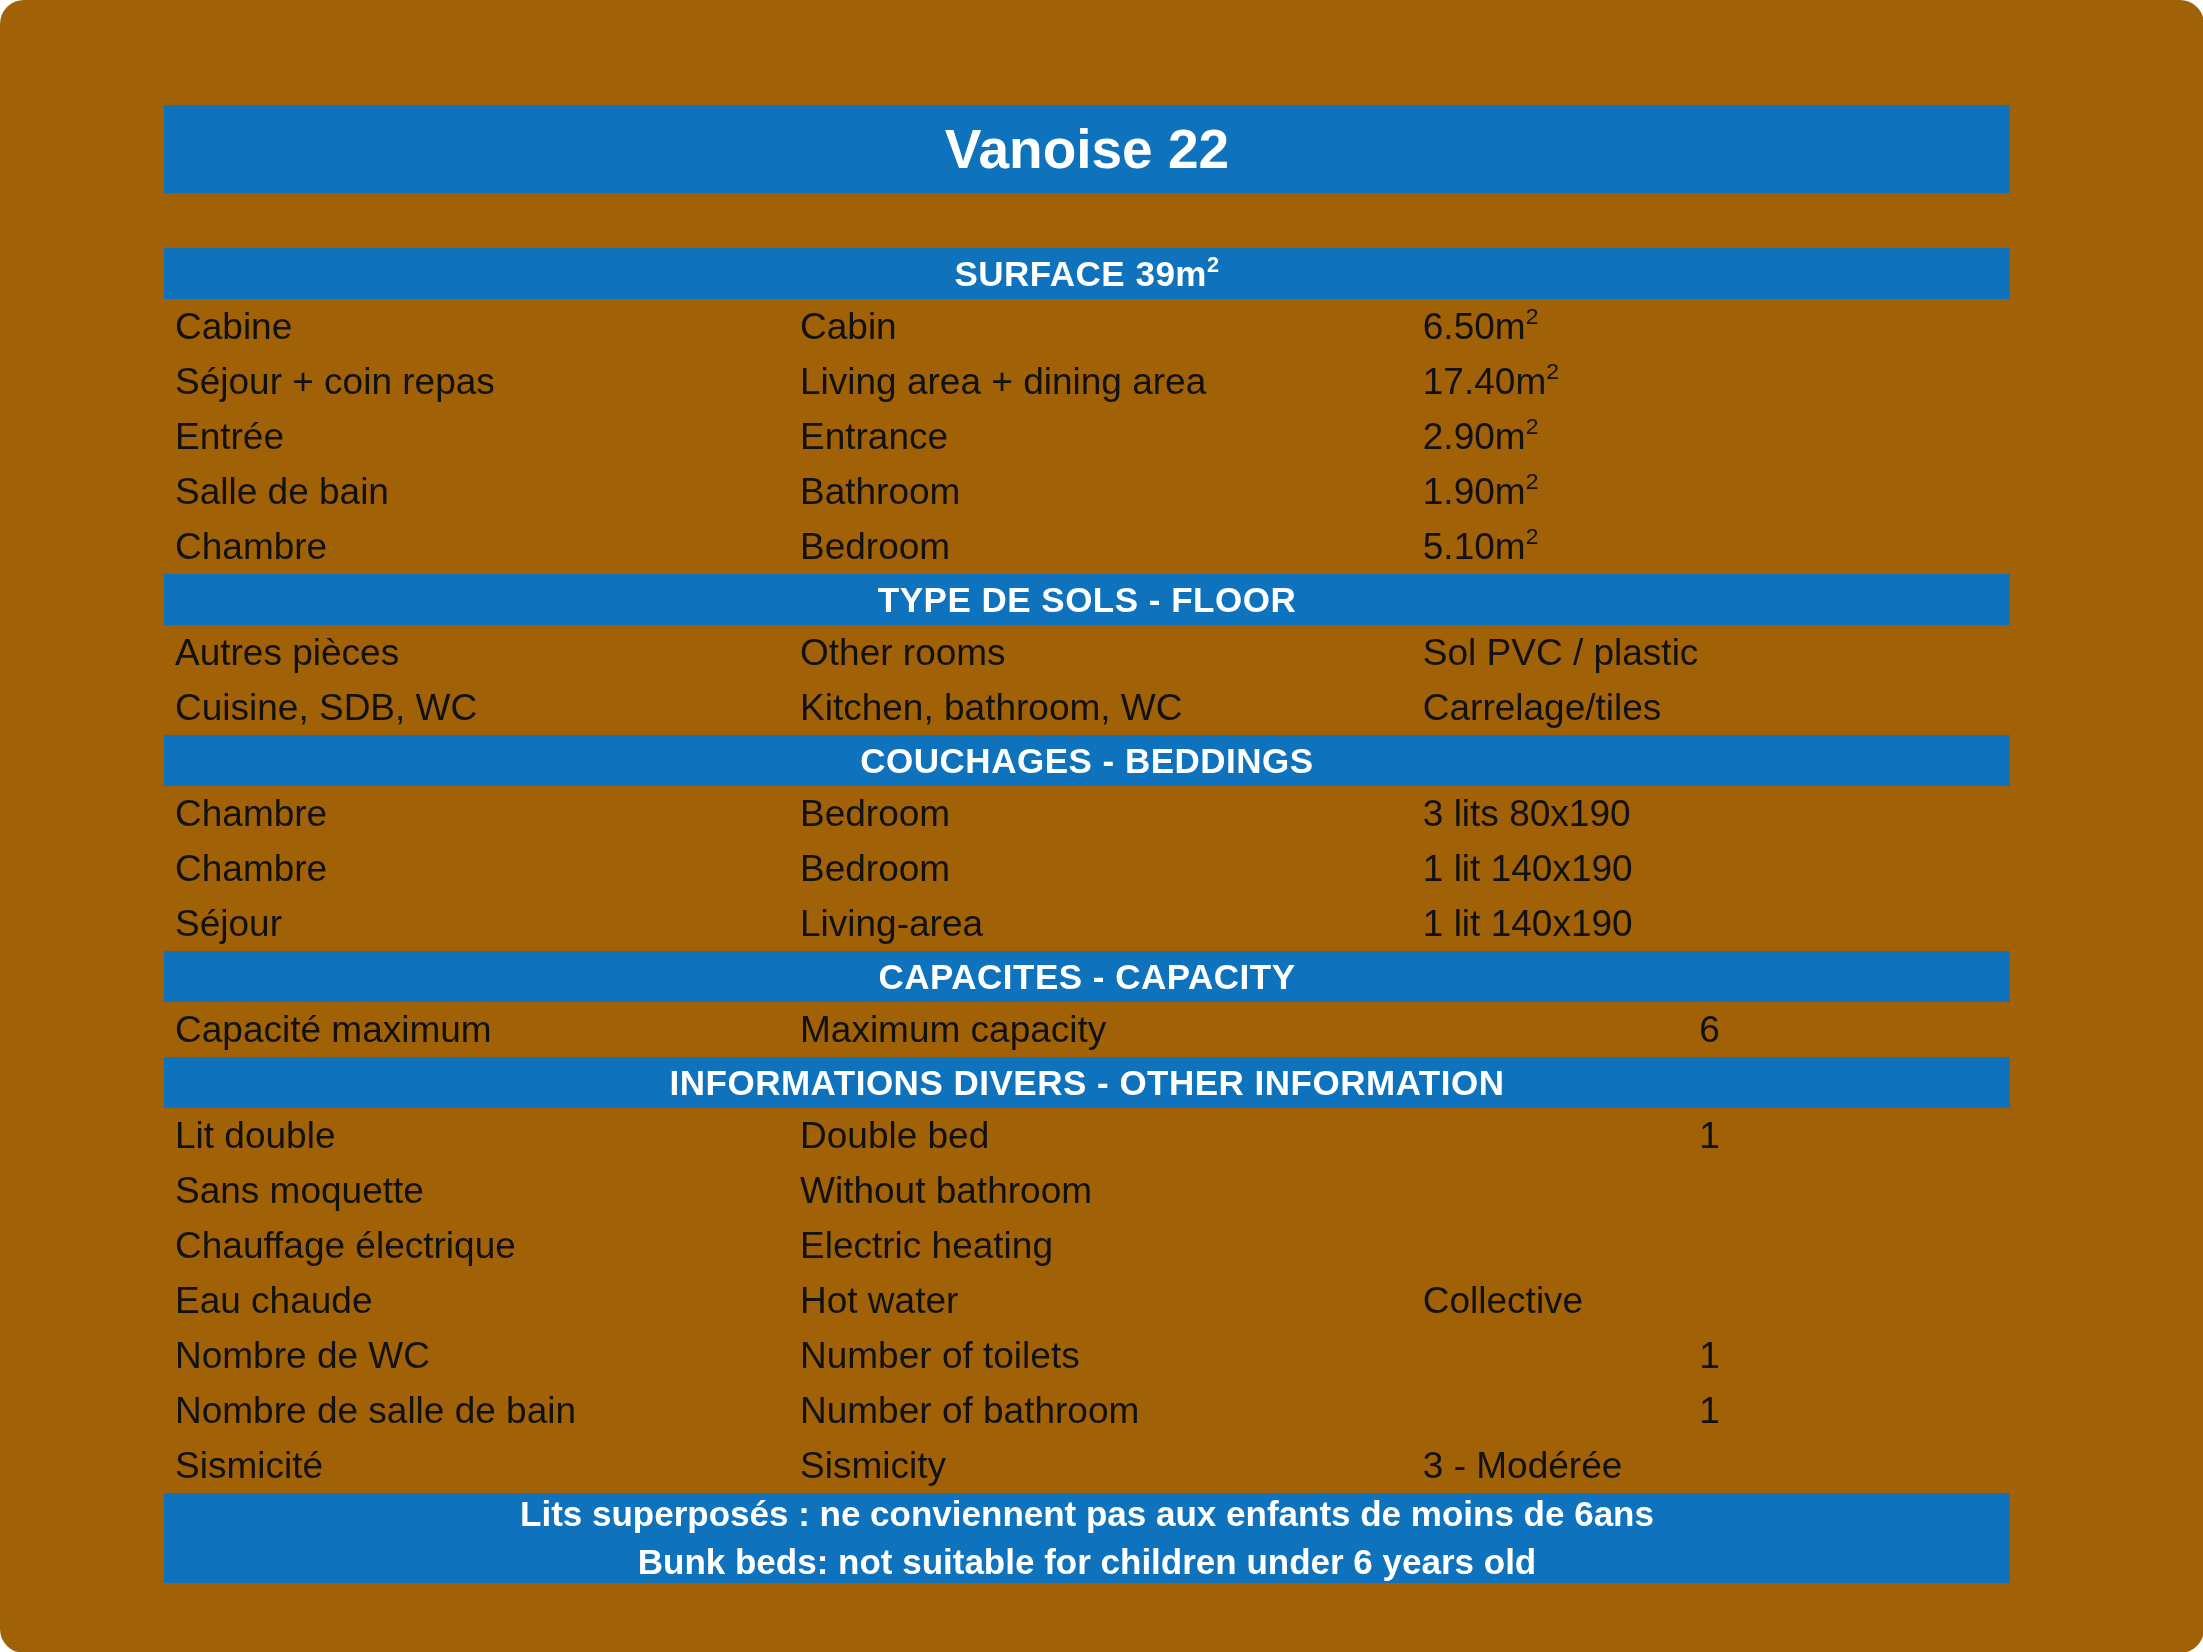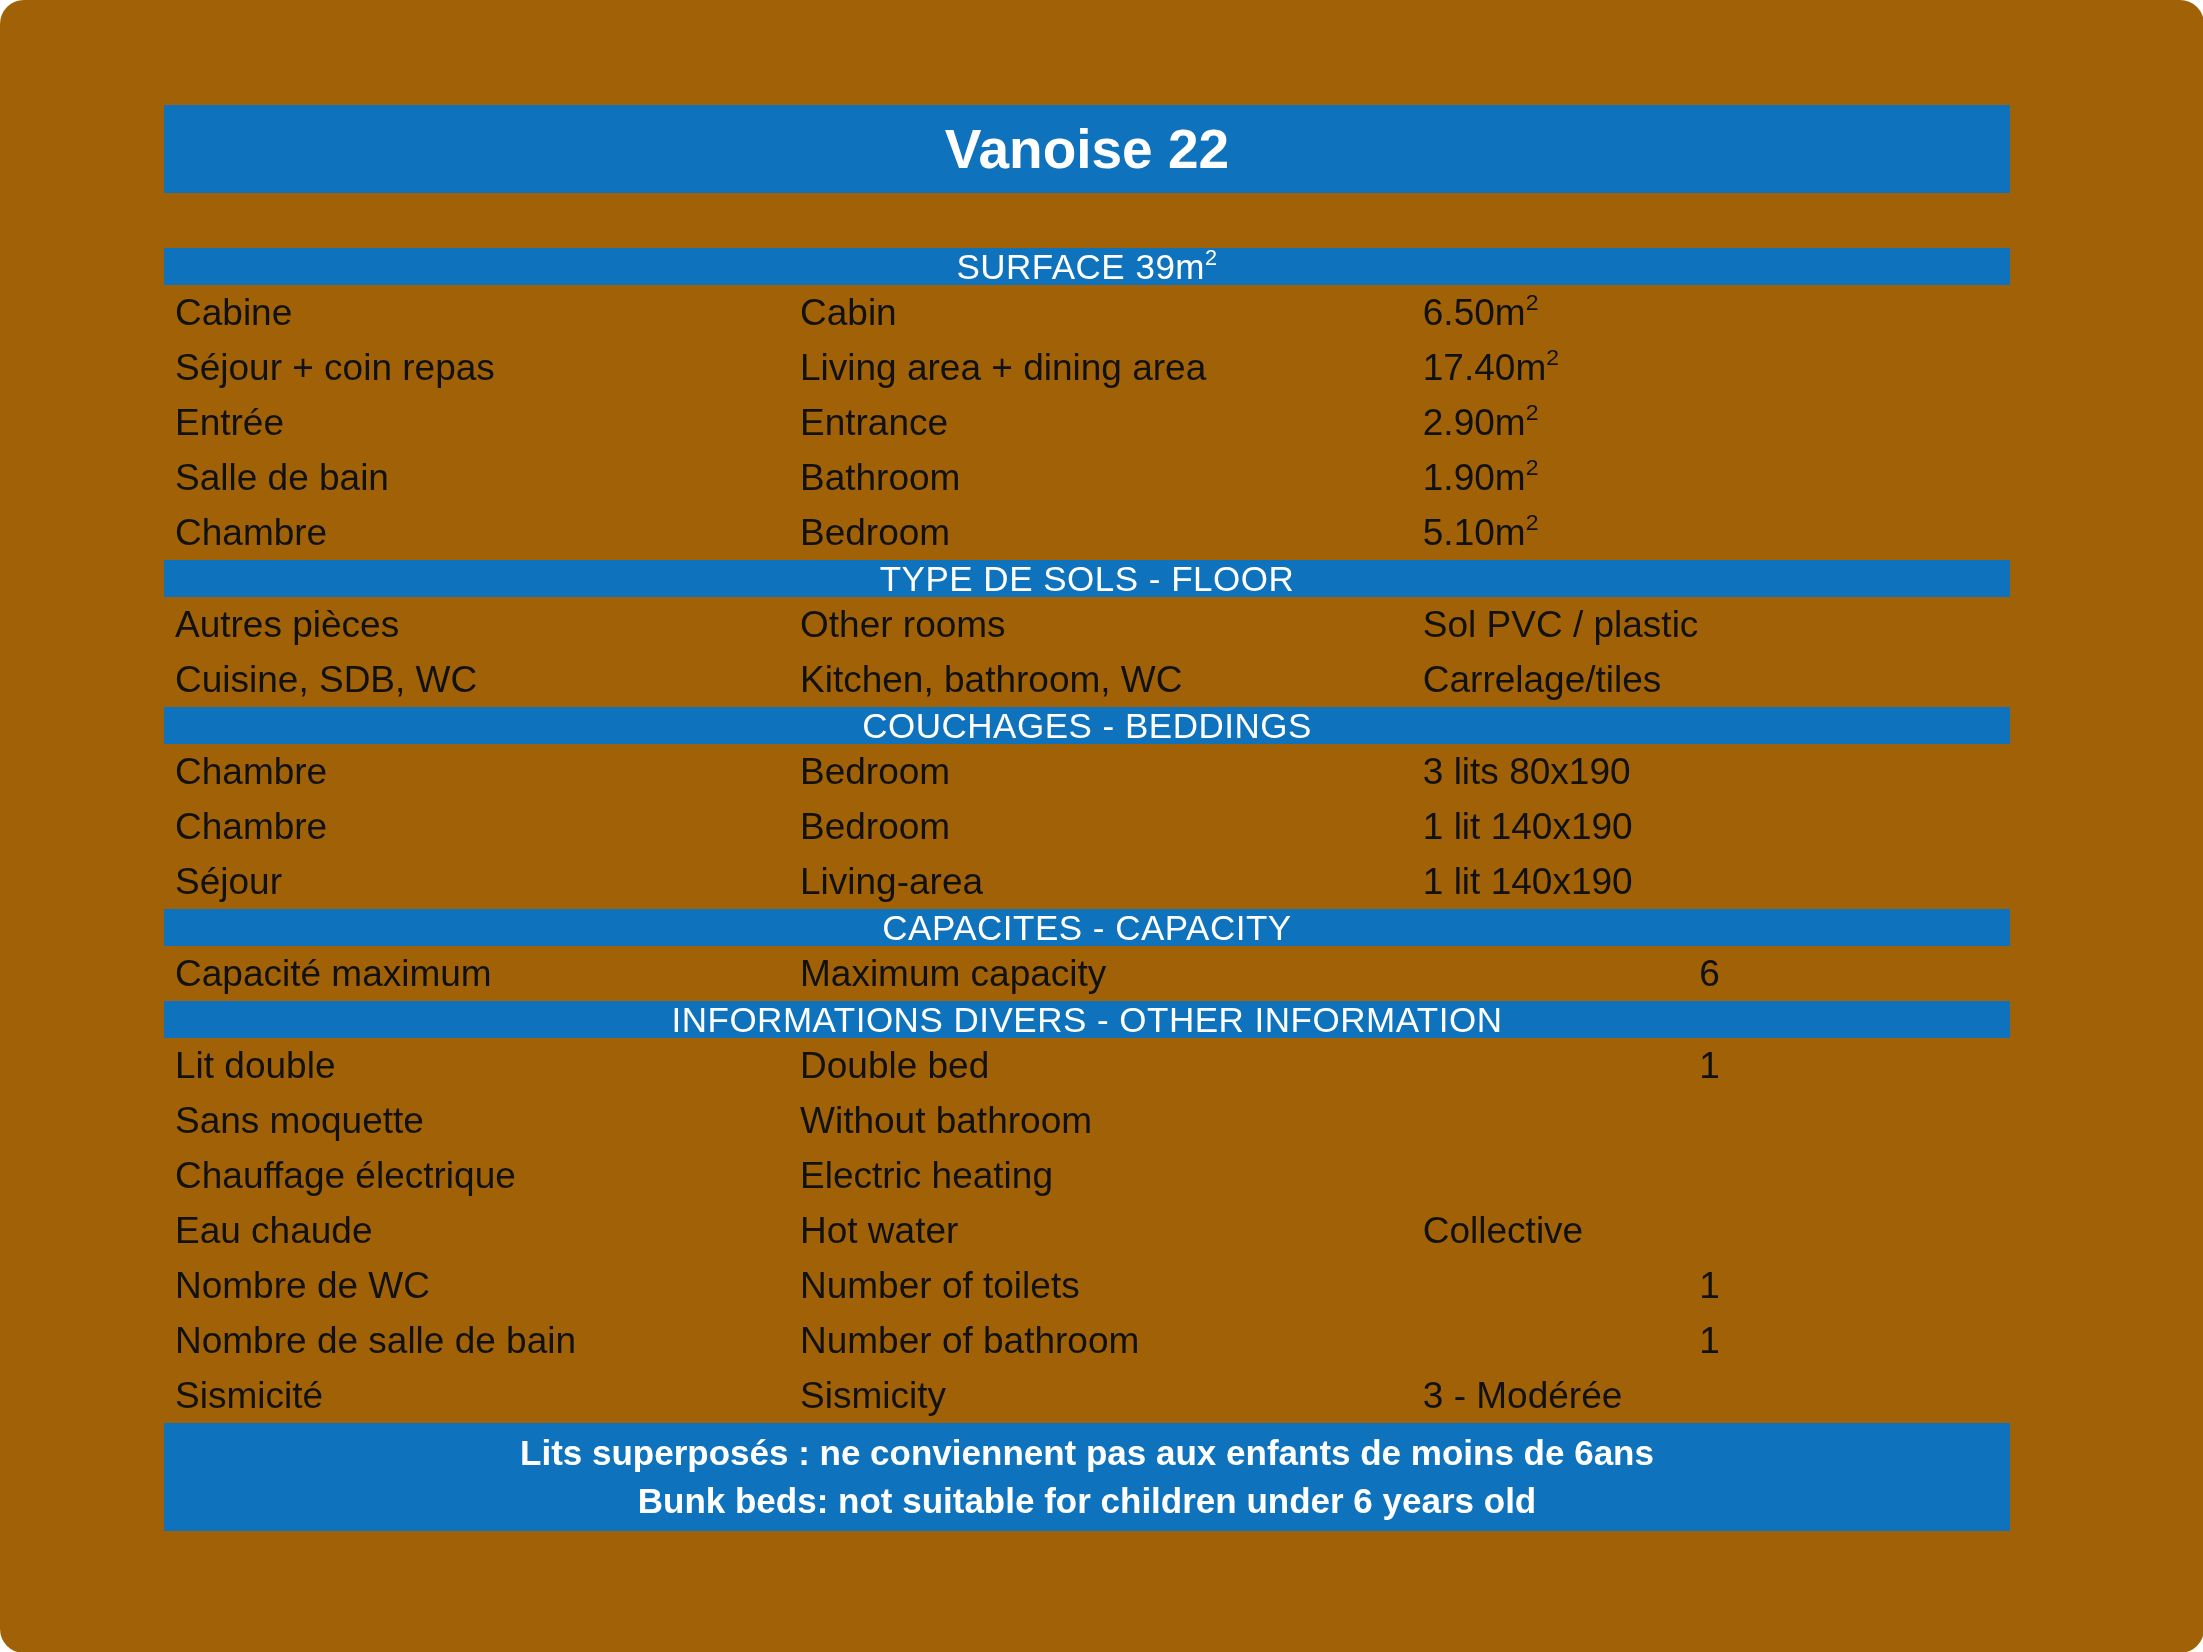--- a/index.html
+++ b/index.html
@@ -18,25 +18,25 @@
     background:var(--accent,#0e72bc);
     color:#ffffff;
     display:flex;align-items:center;justify-content:center;
     font-size:55px;font-weight:bold;
   }
   .sheet{
     position:absolute;left:164px;top:248px;
     width:1846px;
   }
   .bar{
-    height:37px;
+    height:51px;
     background:var(--accent,#0e72bc);
     color:#ffffff;
     display:flex;align-items:center;justify-content:center;
-    font-size:35px;font-weight:normal;
+    font-size:35px;font-weight:bold;
     letter-spacing:0.5px;
   }
   .row{
     height:55px;
     display:grid;
     grid-template-columns:625px 620px 601px;
     align-items:center;
     font-size:37px;
     white-space:nowrap;
   }
@@ -44,21 +44,21 @@
   .cell.c3{padding-left:13.8px;}
   .cell.num{padding-left:0;text-align:center;}
   sup{
     font-size:0.62em;
     line-height:0;
     vertical-align:baseline;
     position:relative;
     top:-0.62em;
   }
   .footer{
-    height:108px;
+    height:90px;
     background:var(--accent,#0e72bc);
     color:#ffffff;
     display:flex;flex-direction:column;align-items:center;justify-content:center;
     font-size:35px;font-weight:bold;
     gap:7.3px;
   }
 </style>
 </head>
 <body>
 

